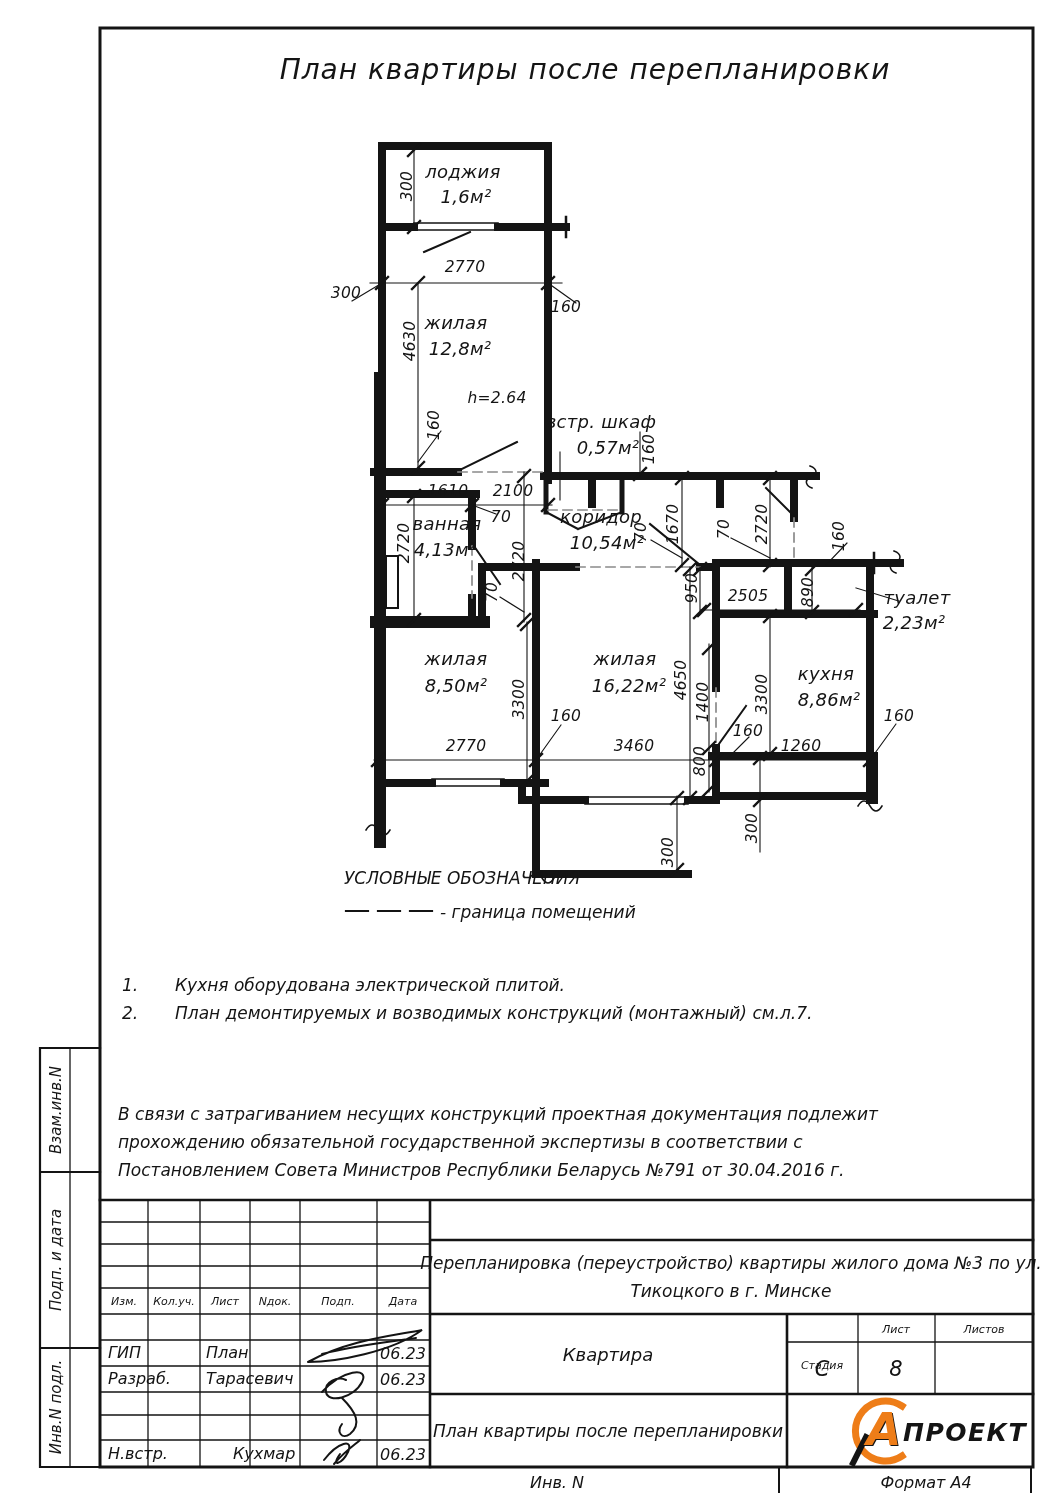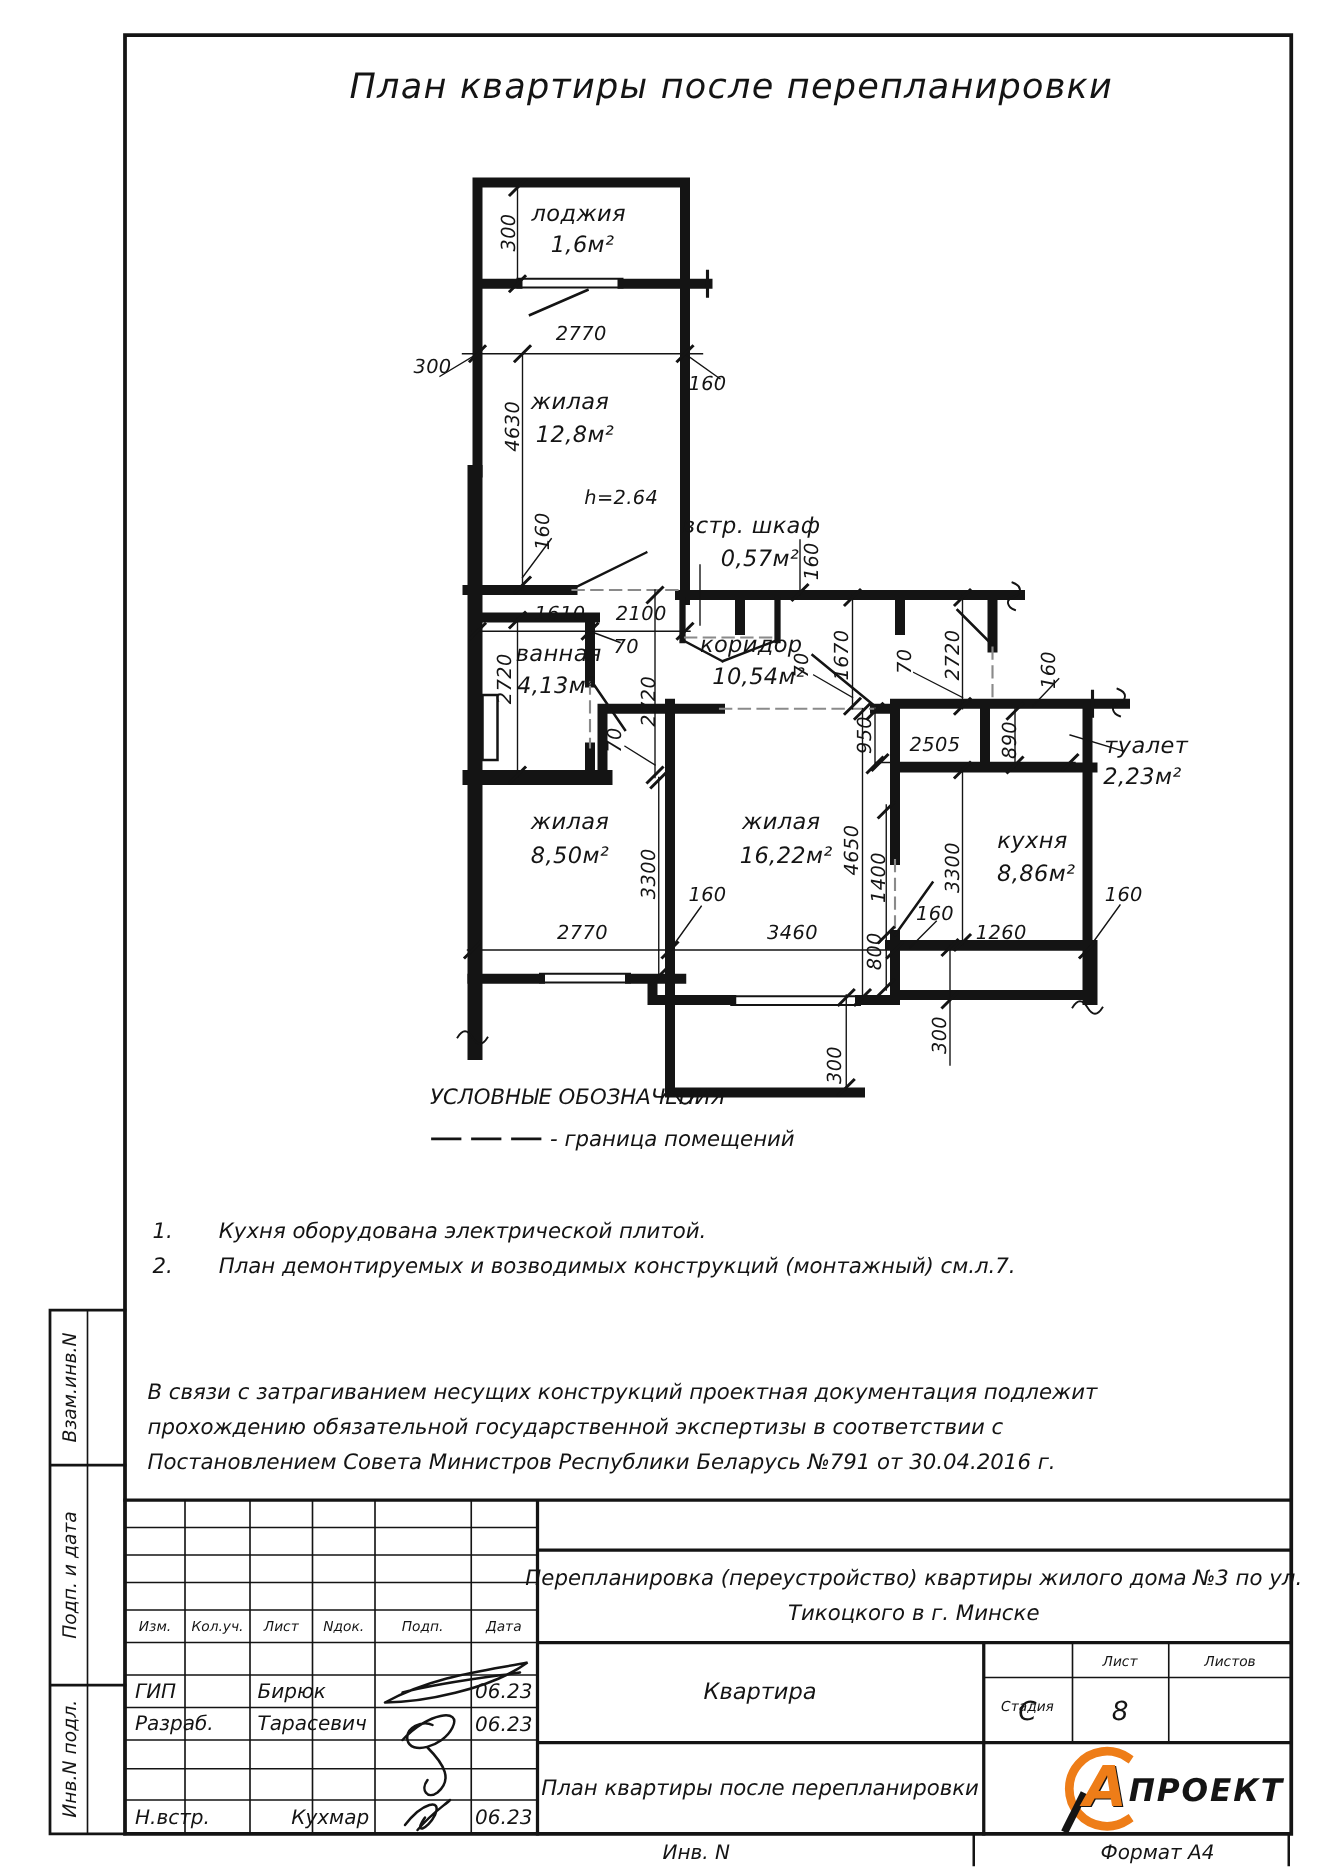--- a/index.html
+++ b/index.html
@@ -206,21 +206,21 @@
 <div class="abs it side-lbl" style="left:56px;top:1407px;">Инв.N подл.</div>
 
 <div class="abs ctr it tb-small" style="left:124px;top:1301px;">Изм.</div>
 <div class="abs ctr it tb-small" style="left:174px;top:1301px;">Кол.уч.</div>
 <div class="abs ctr it tb-small" style="left:225px;top:1301px;">Лист</div>
 <div class="abs ctr it tb-small" style="left:275px;top:1301px;">Nдок.</div>
 <div class="abs ctr it tb-small" style="left:338px;top:1301px;">Подп.</div>
 <div class="abs ctr it tb-small" style="left:403px;top:1301px;">Дата</div>
 
 <div class="abs it tb-cell" style="left:108px;top:1343px;">ГИП</div>
-<div class="abs it tb-cell" style="left:206px;top:1343px;">Бирюк</div>
+<div class="abs it tb-cell" style="left:206px;top:1343px;">План</div>
 <div class="abs ctr it tb-cell" style="left:403px;top:1353px;">06.23</div>
 <div class="abs it tb-cell" style="left:108px;top:1369px;">Разраб.</div>
 <div class="abs it tb-cell" style="left:206px;top:1369px;">Тарасевич</div>
 <div class="abs ctr it tb-cell" style="left:403px;top:1379px;">06.23</div>
 <div class="abs it tb-cell" style="left:108px;top:1444px;">Н.встр.</div>
 <div class="abs it tb-cell" style="left:206px;top:1444px;margin-left:27px;">Кухмар</div>
 <div class="abs ctr it tb-cell" style="left:403px;top:1454px;">06.23</div>
 
 <div class="abs ctr it tb-doc" style="left:731px;top:1263px;">Перепланировка (переустройство) квартиры жилого дома №3 по ул.</div>
 <div class="abs ctr it tb-doc" style="left:731px;top:1291px;">Тикоцкого в г. Минске</div>

